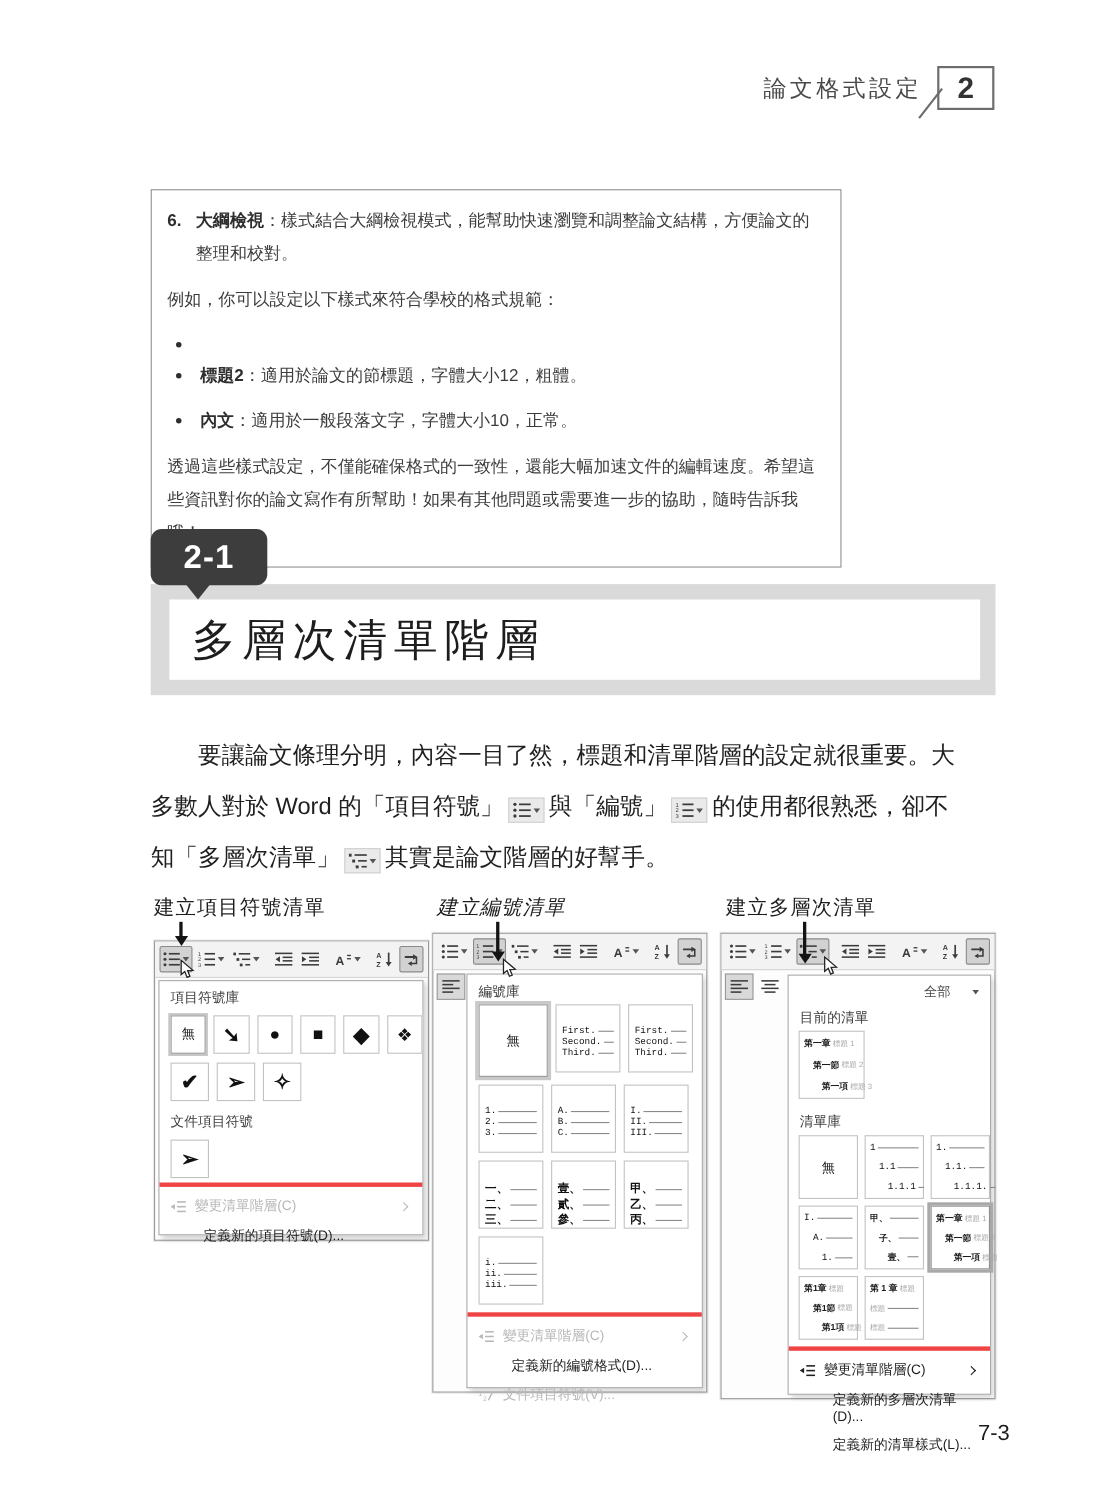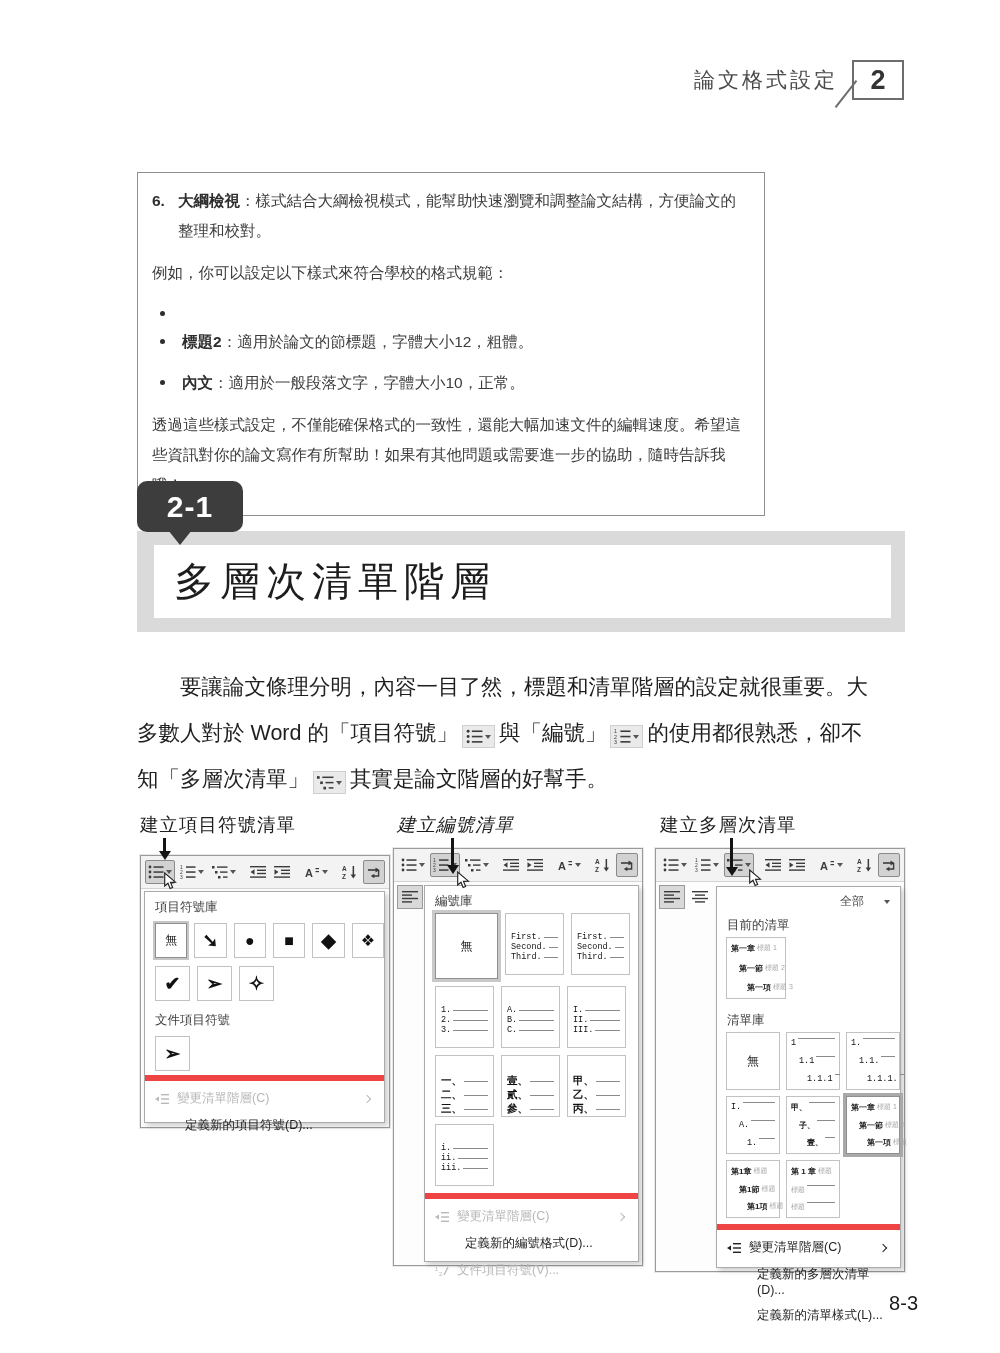--- a/index.html
+++ b/index.html
@@ -57,21 +57,21 @@
   .dd { position:absolute; background:#fff; border:1px solid #ababab; box-shadow:3px 3px 5px rgba(0,0,0,.18); display:flex; flex-direction:column; z-index:4; }
   .dd1 { left:3px; top:35px; right:4px; bottom:4px; }
   .dd2 { left:30px; top:36px; right:3px; bottom:3px; }
   .dd3 { left:60px; top:37px; right:3px; bottom:3px; }
   .dd-title { font-size:12.5px; color:#3f3f3f; padding:7px 10px 3px 10px; flex:none; }
   .glyph-grid { display:flex; gap:7px; padding:4px 0 4px 10px; flex:none; }
   .glyph-cell { width:35px; height:35px; border:1px solid #c2c2c2; background:#fff; display:flex; align-items:center; justify-content:center; font-size:16px; color:#111; }
   .glyph-cell.selected { outline:2px solid #c6c6c6; border-color:#8f8f8f; }
   .glyph-cell .none-lbl { font-size:12px; }
   .g-big { font-size:19px; font-weight:bold; }
-  .menu { margin-top:auto; border-top:6px solid #ef4444; padding:4px 0 6px 0; flex:none; }
+  .menu { margin-top:auto; border-top:4px solid #ef4444; padding:4px 0 6px 0; flex:none; }
   .menu-item { display:flex; align-items:center; gap:8px; padding:5px 10px; font-size:12.5px; color:#1f1f1f; }
   .menu-item.disabled { color:#b8b8b8; }
   .menu-item.indent { padding-left:40px; }
   .chev { width:6px; height:6px; border-top:1.6px solid currentColor; border-right:1.6px solid currentColor; transform:rotate(45deg); margin-left:auto; margin-right:4px; flex:none; }
   .mi-icon { flex:none; }
 
   .nrow { display:flex; gap:7px; padding:0 0 0 10px; margin-bottom:7px; flex:none; }
   .ncell { width:59px; height:62px; border:1px solid #c2c2c2; background:#fff; padding:18px 5px; display:flex; flex-direction:column; justify-content:space-between; }
   .ncell.selected { outline:3px solid #c9c9c9; border-color:#8f8f8f; }
   .ncell.nonec { align-items:center; justify-content:center; }
@@ -79,21 +79,21 @@
   .nl { display:flex; align-items:center; gap:2px; font-size:8.5px; font-family:"Liberation Mono", monospace; color:#111; white-space:nowrap; }
   .nl .rule { flex:1; border-top:1px solid #8a8a8a; min-width:6px; }
   .cn .nl { font-size:10.5px; font-family:"Liberation Sans", sans-serif; font-weight:bold; }
 
   .ml-filter { display:flex; justify-content:flex-end; align-items:center; gap:20px; padding:6px 10px 0 10px; font-size:12px; color:#4a4a4a; flex:none; }
   .mlrow { display:flex; gap:6px; padding-left:9px; margin-bottom:6px; flex:none; }
   .mlcell { width:54px; height:58px; border:1px solid #c2c2c2; background:#fff; padding:5px 4px; display:flex; flex-direction:column; justify-content:space-between; }
   .mlcell.big { width:60px; height:62px; }
   .mlcell.selected { outline:3px solid #a9a9a9; border-color:#8f8f8f; }
   .mlcell.empty { border:none; background:transparent; }
-  .mll { display:flex; gap:2px; font-size:8px; white-space:nowrap; color:#111; }
+  .mll { display:flex; align-items:center; gap:2px; font-size:8px; white-space:nowrap; color:#111; }
   .mll.mono { font-family:"Liberation Mono", monospace; font-size:8.5px; }
   .mll .m { font-weight:bold; color:#1a1a1a; }
   .mll .sfx { color:#a8a8a8; font-size:7px; }
   .mll .rule { flex:1; border-top:1px solid #8a8a8a; min-width:5px; }
   .i1 { padding-left:8px; } .i2 { padding-left:16px; }
   .mlcell.nonec { align-items:center; justify-content:center; }
 
   .page-num { position:absolute; right:82px; top:1292px; font-size:20px; color:#1a1a1a; }
 </style>
 </head>
@@ -856,14 +856,14 @@
         <div class="menu-item indent">
           <span>定義新的多層次清單(D)...</span>
         </div>
         <div class="menu-item indent">
           <span>定義新的清單樣式(L)...</span>
         </div>
       </div>
     </div>
   </div>
 
-  <span class="page-num">8-3</span>
+  <span class="page-num">7-3</span>
 </div>
 
 </body></html>

